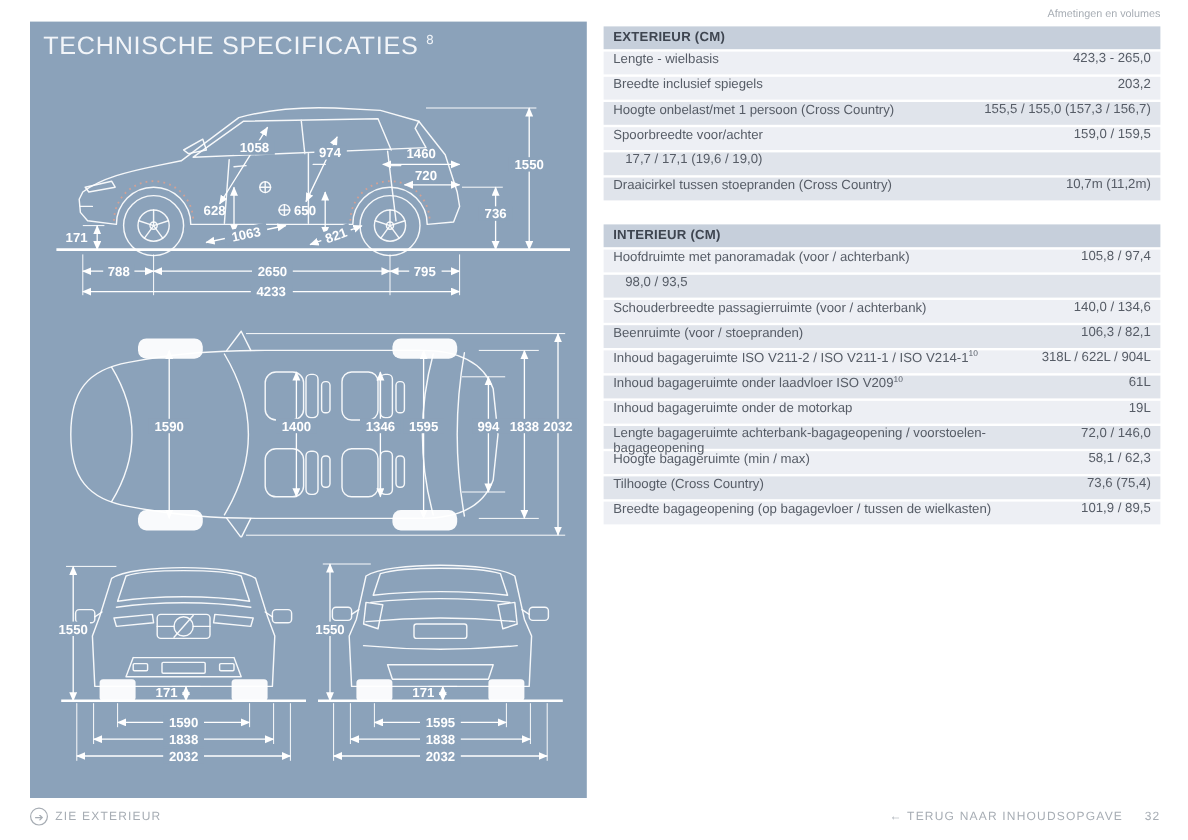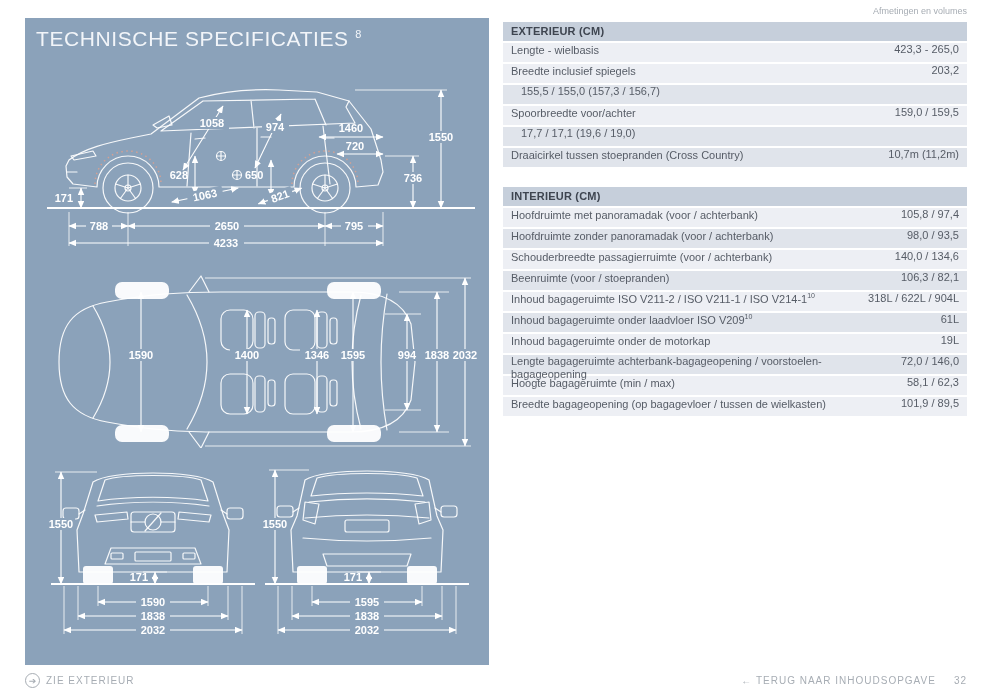--- a/index.html
+++ b/index.html
@@ -282,20 +282,21 @@
     <div class="row-value">423,3 - 265,0</div>
   </div>
 
 
   <div class="row base">
     <div class="row-label"><span>Breedte inclusief spiegels</span><sup></sup></div>
     <div class="row-value">203,2</div>
   </div>
 
   <div class="row alt">
+    <div class="row-label"><span>Hoogte onbelast/met 1 persoon (Cross Country)</span><sup></sup></div>
     <div class="row-value">155,5 / 155,0 (157,3 / 156,7)</div>
   </div>
 
   <div class="row base">
     <div class="row-label"><span>Spoorbreedte voor/achter</span><sup></sup></div>
     <div class="row-value">159,0 / 159,5</div>
   </div>
 
   <div class="row alt">
     <div class="row-value">17,7 / 17,1 (19,6 / 19,0)</div>
@@ -309,21 +310,20 @@
 </div>
   <div class="spec-table">
     <div class="t-header">INTERIEUR (CM)</div>
 
   <div class="row base">
     <div class="row-label"><span>Hoofdruimte met panoramadak (voor / achterbank)</span><sup></sup></div>
     <div class="row-value">105,8 / 97,4</div>
   </div>
 
   <div class="row alt">
-    <div class="row-label"><span>Hoofdruimte zonder panoramadak (voor / achterbank)</span><sup></sup></div>
     <div class="row-value">98,0 / 93,5</div>
   </div>
 
   <div class="row base">
     <div class="row-label"><span>Schouderbreedte passagierruimte (voor / achterbank)</span><sup></sup></div>
     <div class="row-value">140,0 / 134,6</div>
   </div>
 
   <div class="row alt">
     <div class="row-label"><span>Beenruimte (voor / stoepranden)</span><sup></sup></div>
@@ -348,20 +348,24 @@
   <div class="row alt">
     <div class="row-label"><span>Lengte bagageruimte achterbank-bagageopening / voorstoelen-bagageopening</span><sup></sup></div>
     <div class="row-value">72,0 / 146,0</div>
   </div>
 
   <div class="row base">
     <div class="row-label"><span>Hoogte bagageruimte (min / max)</span><sup></sup></div>
     <div class="row-value">58,1 / 62,3</div>
   </div>
 
+  <div class="row alt">
+    <div class="row-label"><span>Tilhoogte (Cross Country)</span><sup></sup></div>
+    <div class="row-value">73,6 (75,4)</div>
+  </div>
 
   <div class="row base">
     <div class="row-label"><span>Breedte bagageopening (op bagagevloer / tussen de wielkasten)</span><sup></sup></div>
     <div class="row-value">101,9 / 89,5</div>
   </div>
 </div>
 </div>
 
 <div class="footer-left">
   <span class="f-icon">➔</span>

